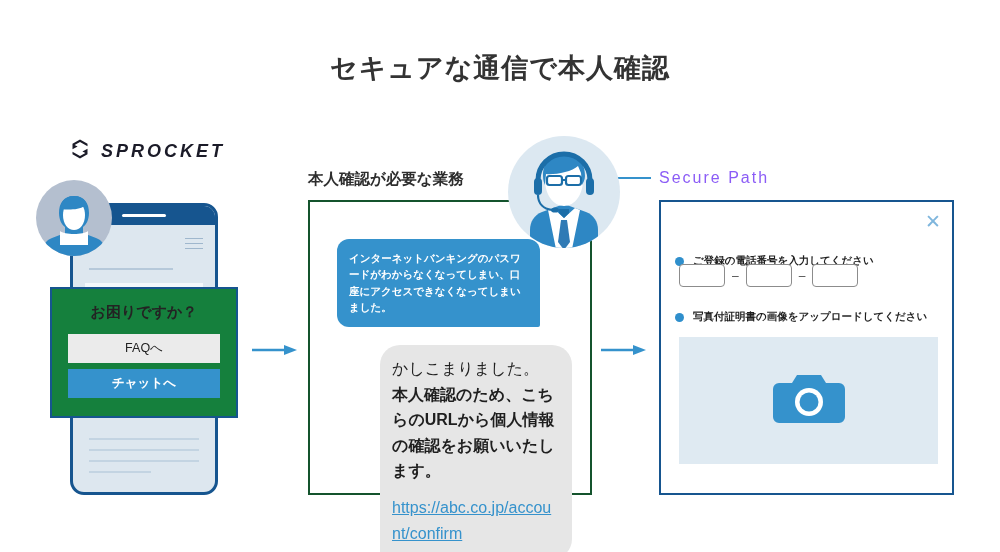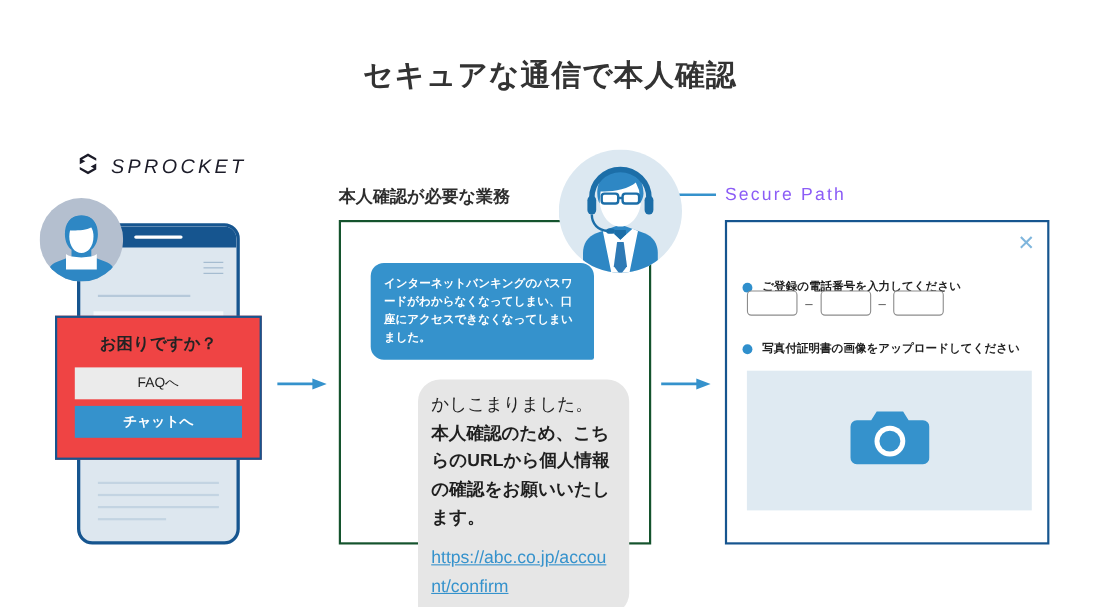--- a/index.html
+++ b/index.html
@@ -37,21 +37,21 @@
   #brand-logo {
     position: absolute;
     left: 68px;
     top: 137px;
     display: flex;
     align-items: center;
     gap: 9px;
   }
   #brand-logo .logo-text {
     font-size: 18px;
-    font-weight: 400;
+    font-weight: 700;
     font-style: italic;
     letter-spacing: 3px;
     color: #1b1b28;
   }
 
   
   .phone {
     position: absolute;
     left: 70px;
     top: 203px;
@@ -129,21 +129,21 @@
     height: 76px;
   }
 
   
   #chat-prompt {
     position: absolute;
     left: 50px;
     top: 287px;
     width: 188px;
     box-sizing: border-box;
-    background: #ef4444;
+    background: #15803d;
     border: 2px solid #16558f;
     padding: 14px 16px 18px 16px;
   }
   #chat-prompt .prompt-title {
     text-align: center;
     font-size: 15px;
     font-weight: 700;
     color: #232323;
     margin-bottom: 12px;
   }

